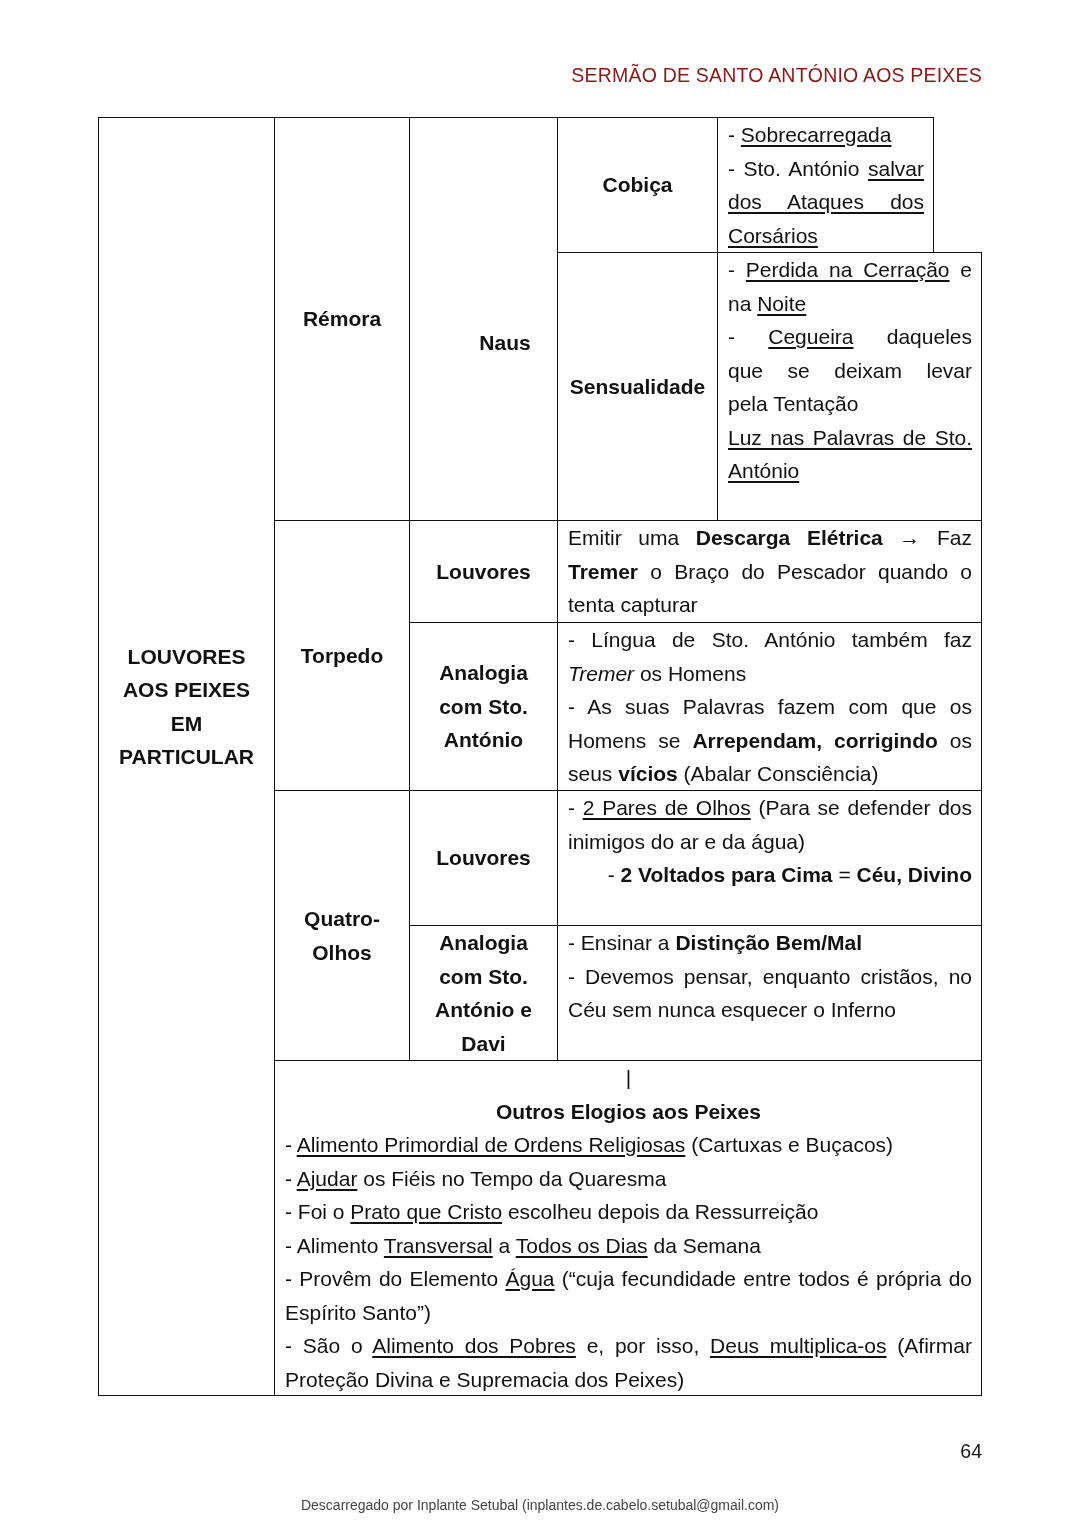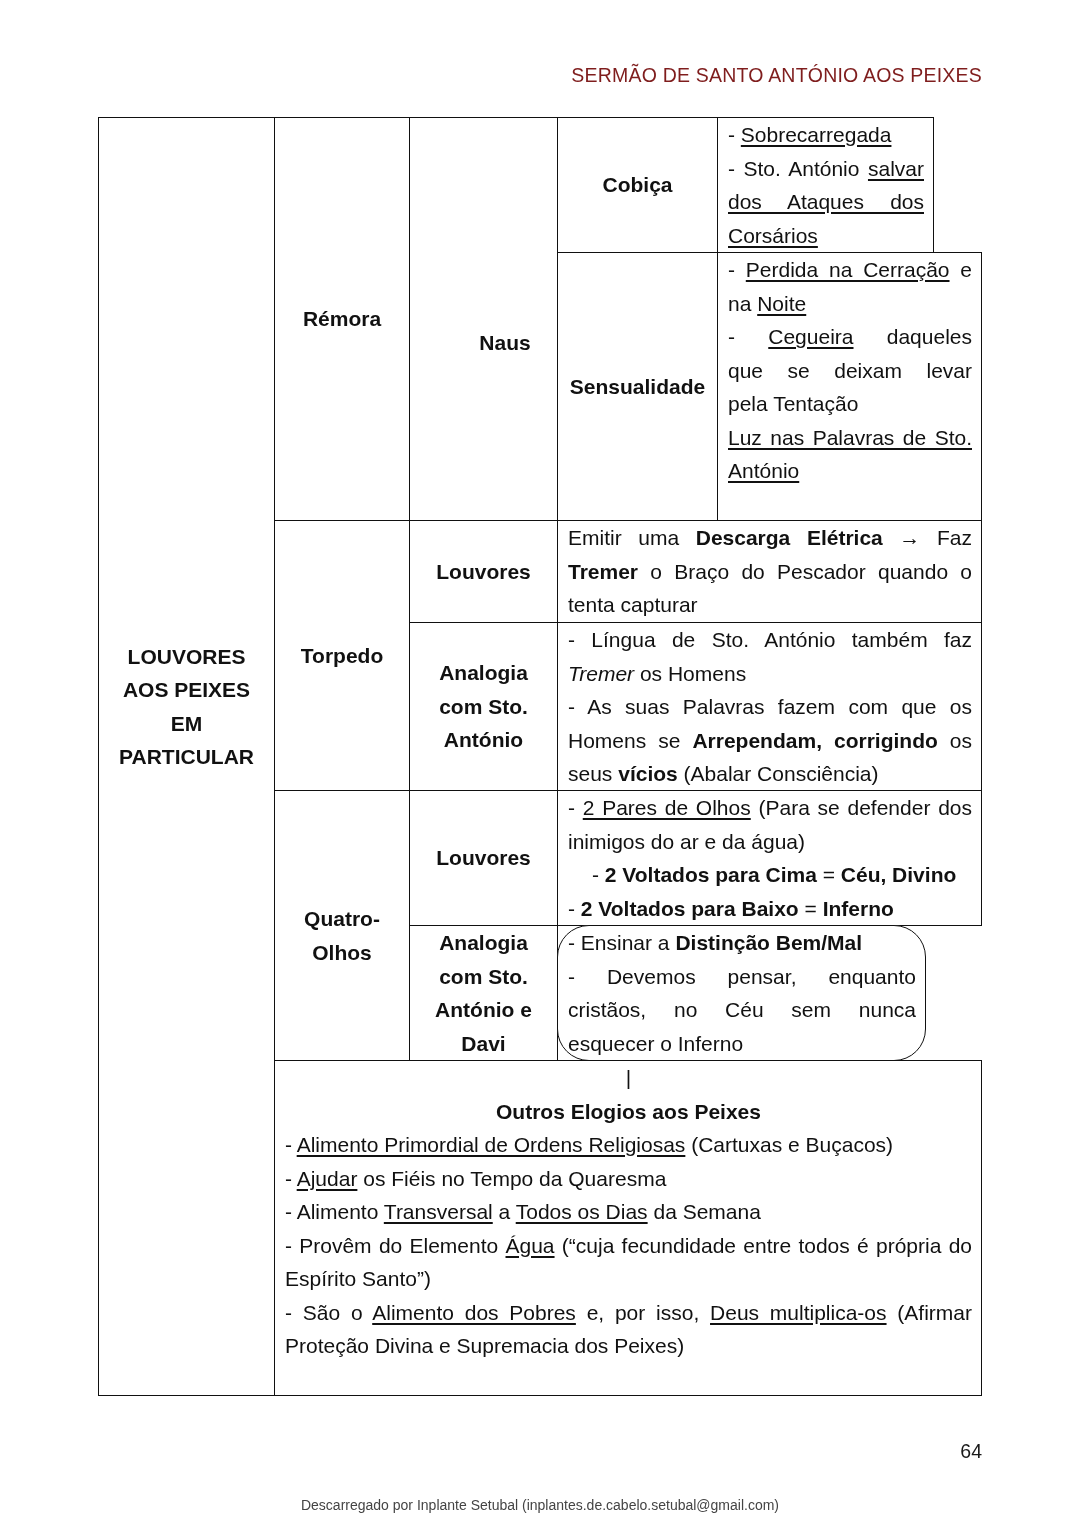--- a/index.html
+++ b/index.html
@@ -88,41 +88,41 @@
     <div style="margin-top:20px;">
       <div>Quatro-</div>
       <div>Olhos</div>
     </div>
   </div>
   <div class="cell cell-center" style="left:409px; top:790px; width:149px; height:136px;">
     <span>Louvores</span>
   </div>
   <div class="cell cell-text" style="left:557px; top:790px; width:425px; height:136px;">
     <p><span>- </span><span class="u">2 Pares de Olhos</span><span> (Para se defender dos inimigos do ar e da água)</span></p>
-    <p style="text-align:left;margin-left:24px;"><span>- </span><span class="b">2 Voltados para Cima</span><span> = </span><span class="b">Céu, Divino</span></p>
-    <p style="text-align:left;"><span>- </span><span class="b">2 Voltados para Baixo</span><span> = </span><span class="b">Inferno</span></p>
+    <p style="text-align:right;margin-left:24px;"><span>- </span><span class="b">2 Voltados para Cima</span><span> = </span><span class="b">Céu, Divino</span></p>
   </div>
   <div class="cell cell-center" style="left:409px; top:925px; width:149px; height:136px;">
     <div>
       <div>Analogia</div>
       <div>com Sto.</div>
       <div>António e</div>
       <div>Davi</div>
     </div>
   </div>
-  <div class="cell cell-text" style="left:557px; top:925px; width:369px; height:136px;border-radius:32px;">
+  <div class="cell cell-text" style="left:557px; top:925px; width:425px; height:136px;">
     <p style="text-align:left;"><span>- Ensinar a </span><span class="b">Distinção Bem/Mal</span></p>
     <p><span>- Devemos pensar, enquanto cristãos, no Céu sem nunca esquecer o Inferno</span></p>
   </div>
 
   <div class="cell cell-text" style="left:274px; top:1060px; width:708px; height:336px;">
     <p class="center-line">|</p>
     <p class="center-line b">Outros Elogios aos Peixes</p>
     <p style="text-align:left;"><span>- </span><span class="u">Alimento Primordial de Ordens Religiosas</span><span> (Cartuxas e Buçacos)</span></p>
     <p style="text-align:left;"><span>- </span><span class="u">Ajudar</span><span> os Fiéis no Tempo da Quaresma</span></p>
+    <p style="text-align:left;"><span>- Foi o </span><span class="u">Prato que Cristo</span><span> escolheu depois da Ressurreição</span></p>
     <p style="text-align:left;"><span>- Alimento </span><span class="u">Transversal</span><span> a </span><span class="u">Todos os Dias</span><span> da Semana</span></p>
     <p><span>- Provêm do Elemento </span><span class="u">Água</span><span> (“cuja fecundidade entre todos é própria do Espírito Santo”)</span></p>
     <p><span>- São o </span><span class="u">Alimento dos Pobres</span><span> e, por isso, </span><span class="u">Deus multiplica-os</span><span> (Afirmar Proteção Divina e Supremacia dos Peixes)</span></p>
   </div>
 </div>
 
 <div class="page-number">64</div>
 <div class="footer">Descarregado por Inplante Setubal (inplantes.de.cabelo.setubal@gmail.com)</div>
 
 </body></html>

